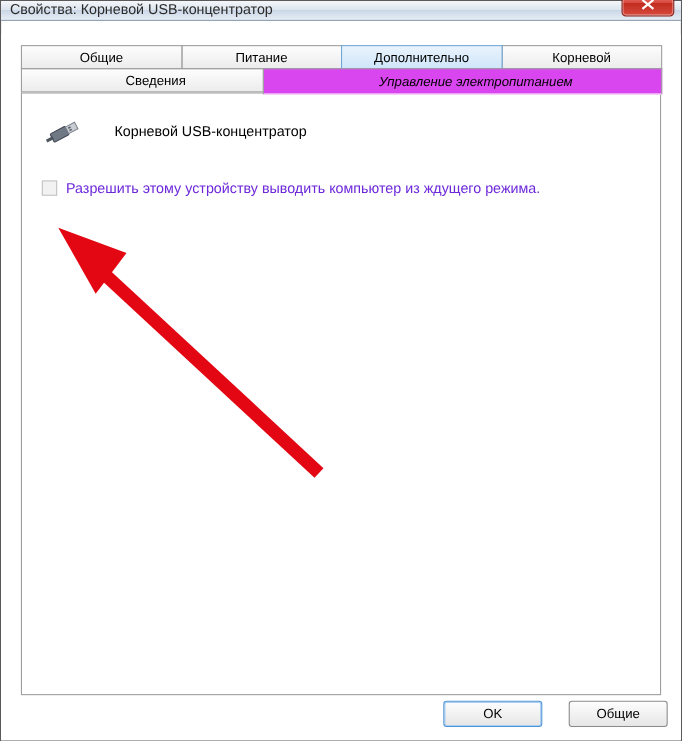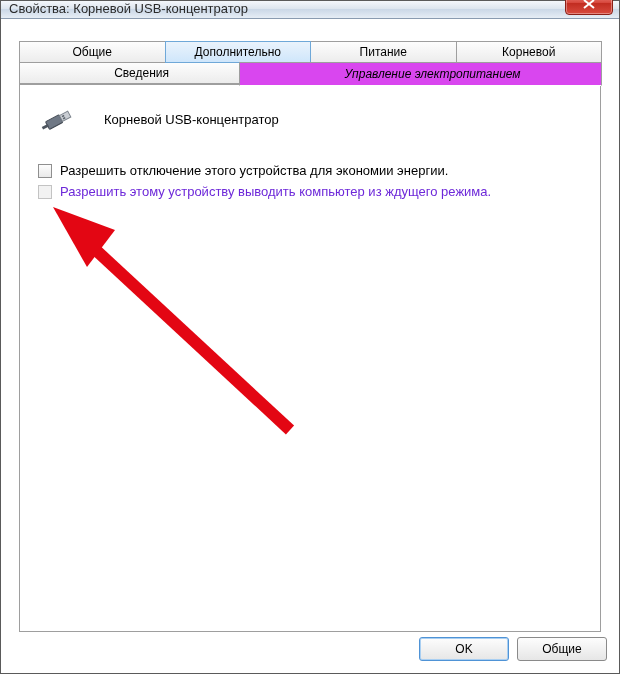--- a/index.html
+++ b/index.html
@@ -129,21 +129,21 @@
   }
   .check-row.disabled .chk {
     border-color: #c3c3c3;
     background: #f2f2f2;
   }
   .footer {
     position: absolute;
     right: 12px;
     bottom: 12px;
     display: flex;
-    gap: 8px;
+    gap: 24px;
   }
   .btn {
     min-width: 90px;
     height: 24px;
     border: 1px solid #8a8a8a;
     border-radius: 3px;
     background: linear-gradient(to bottom,#fdfdfd,#e6e6e6);
     display: flex;
     align-items: center;
     justify-content: center;
@@ -177,25 +177,25 @@
     </div>
   </div>
 
   <div class="client">
 
     <div class="tabstrip">
       <div class="tabrow">
         <div class="tab">
             <span>Общие</span>
           </div>
+        <div class="tab">
+            <span>Питание</span>
+          </div>
         <div class="tab active-top">
             <span>Дополнительно</span>
-          </div>
-        <div class="tab">
-            <span>Питание</span>
           </div>
         <div class="tab">
             <span>Корневой</span>
           </div>
       </div>
       <div class="tabrow tabrow2">
         <div class="tab" style="flex:0 0 38%">
             <span>Сведения</span>
           </div>
         <div class="tab active-front" style="flex:1">
@@ -214,24 +214,20 @@
               <rect x="22" y="11" width="10" height="7" fill="#c9cdd3" stroke="#7b828b"></rect>
               <rect x="24" y="12.5" width="2.5" height="1.6" fill="#5b626b"></rect>
               <rect x="24" y="15" width="2.5" height="1.6" fill="#5b626b"></rect>
               <rect x="0" y="13" width="7" height="3" fill="#4c545e"></rect>
             </g>
           </svg>
         </div>
         <div class="device-title">Корневой USB-концентратор</div>
       </div>
 
-      <div class="check-row">
-        <div class="chk"></div>
-        <div>Разрешить отключение этого устройства для экономии энергии.</div>
-      </div>
 
       <div class="check-row disabled">
         <div class="chk"></div>
         <div style="max-width:480px">Разрешить этому устройству выводить компьютер из ждущего режима.</div>
       </div>
 
     </div>
 
     <div class="footer">
       <div class="btn default">

